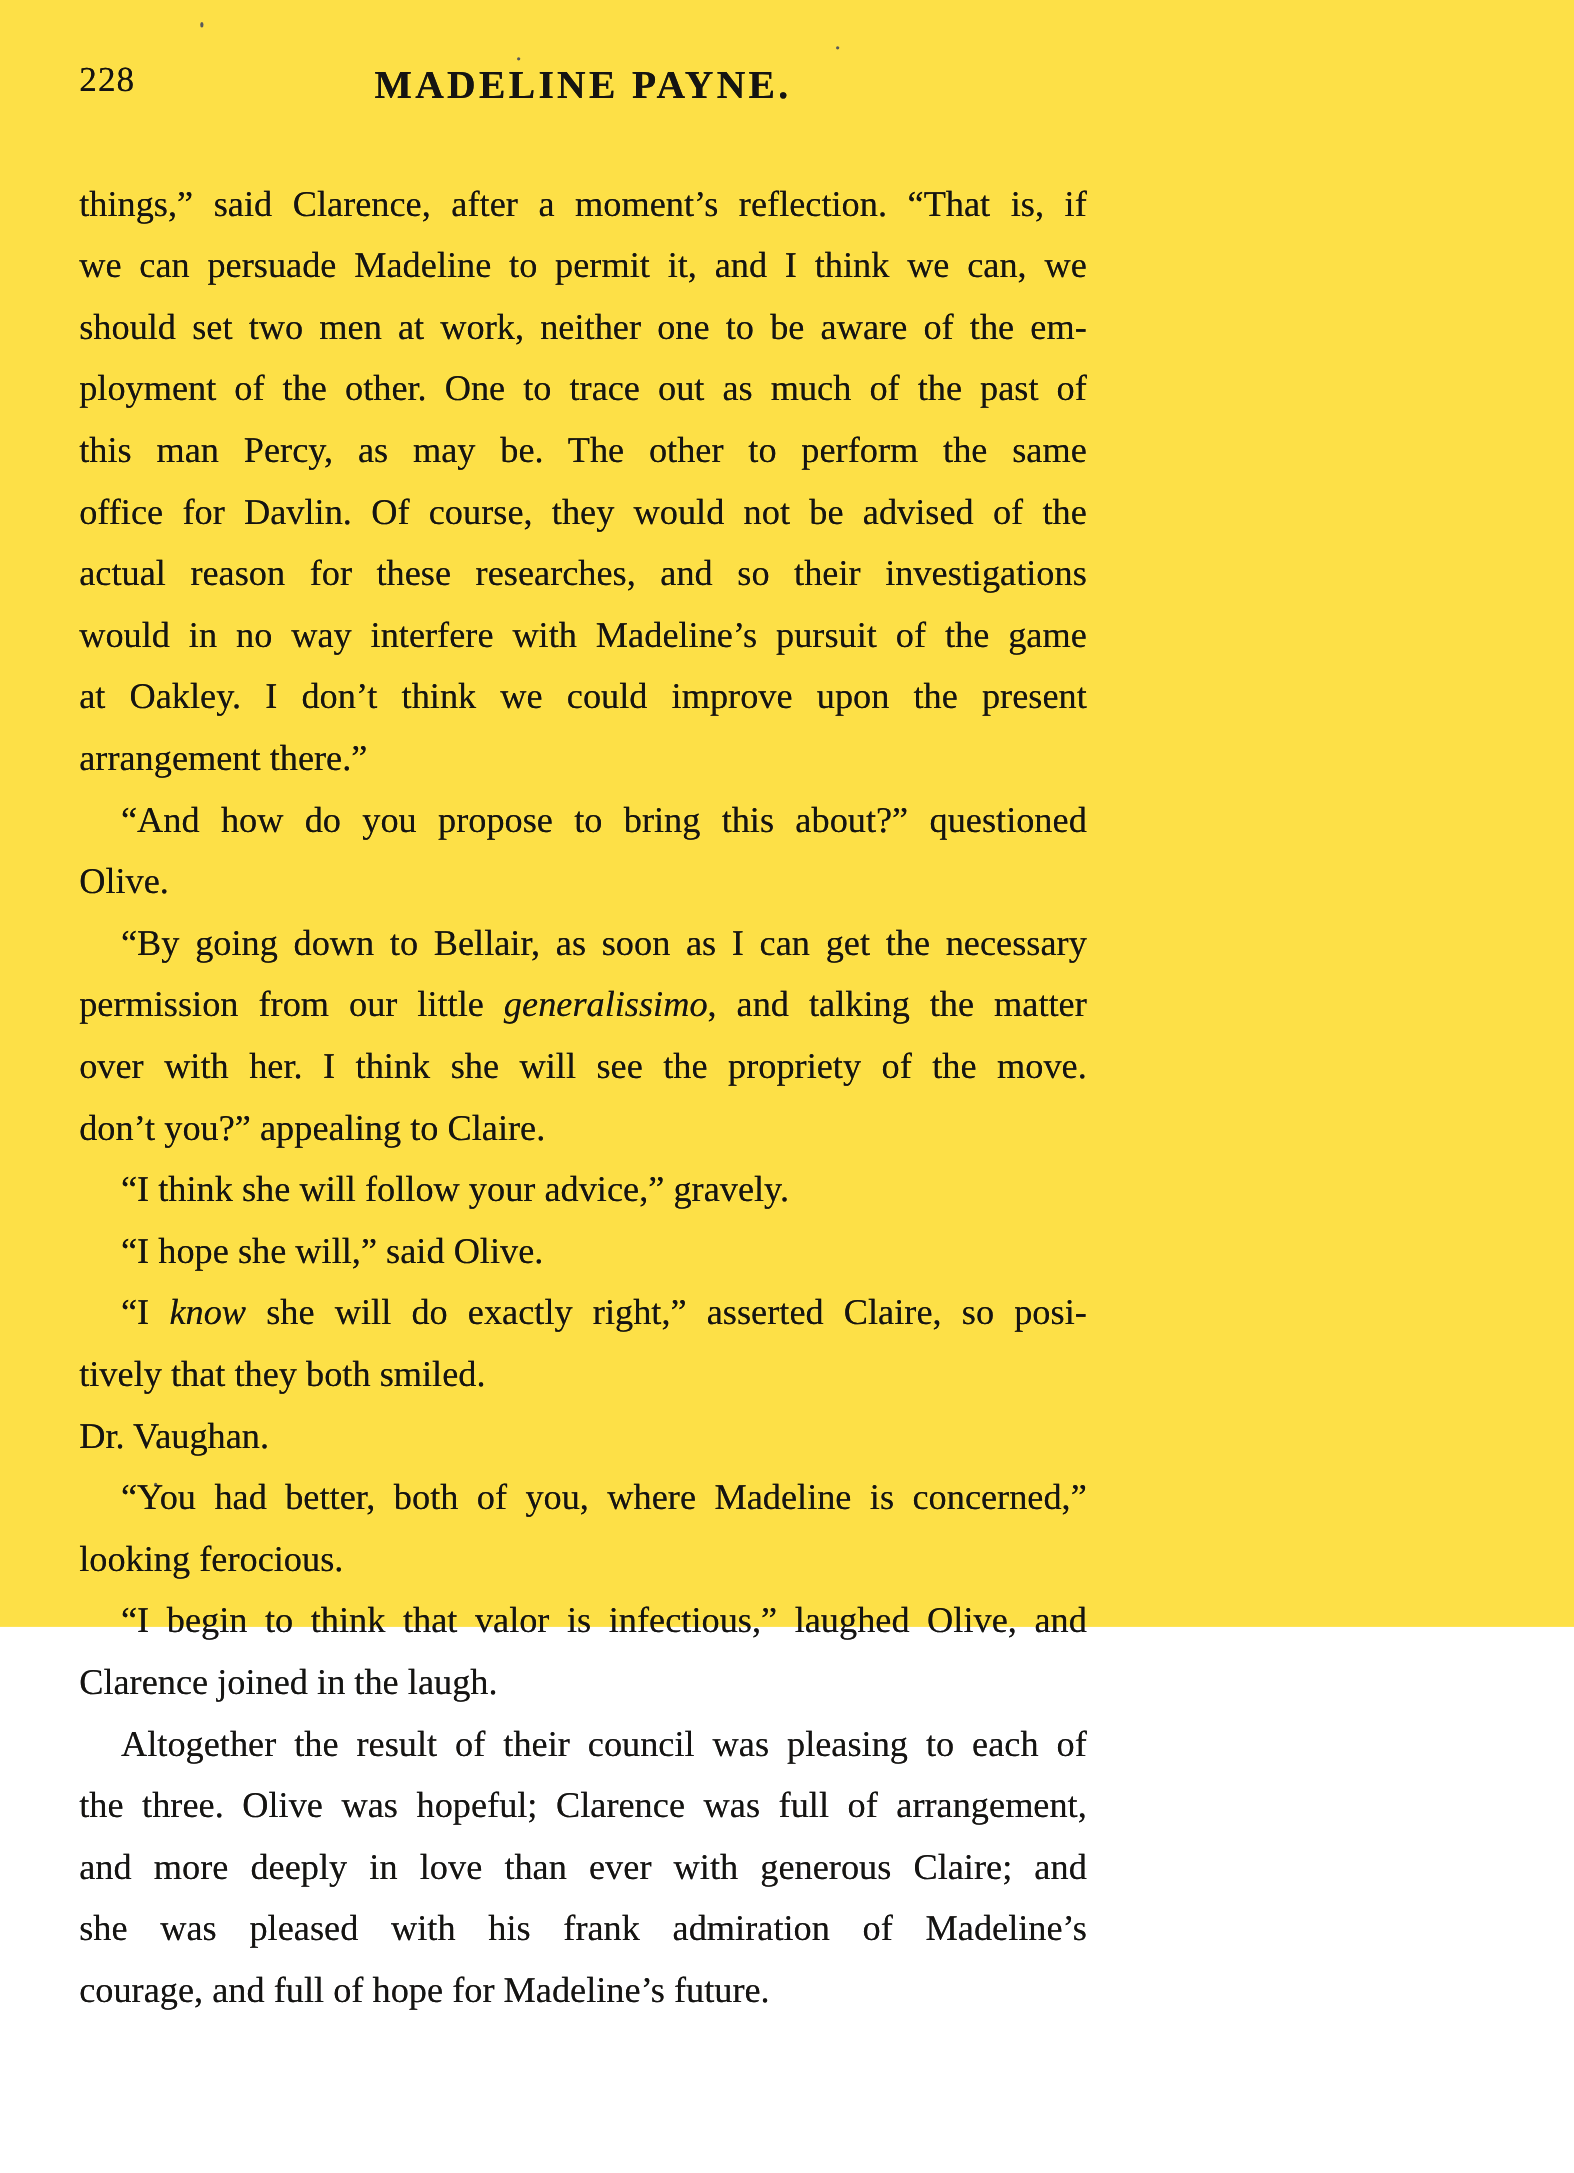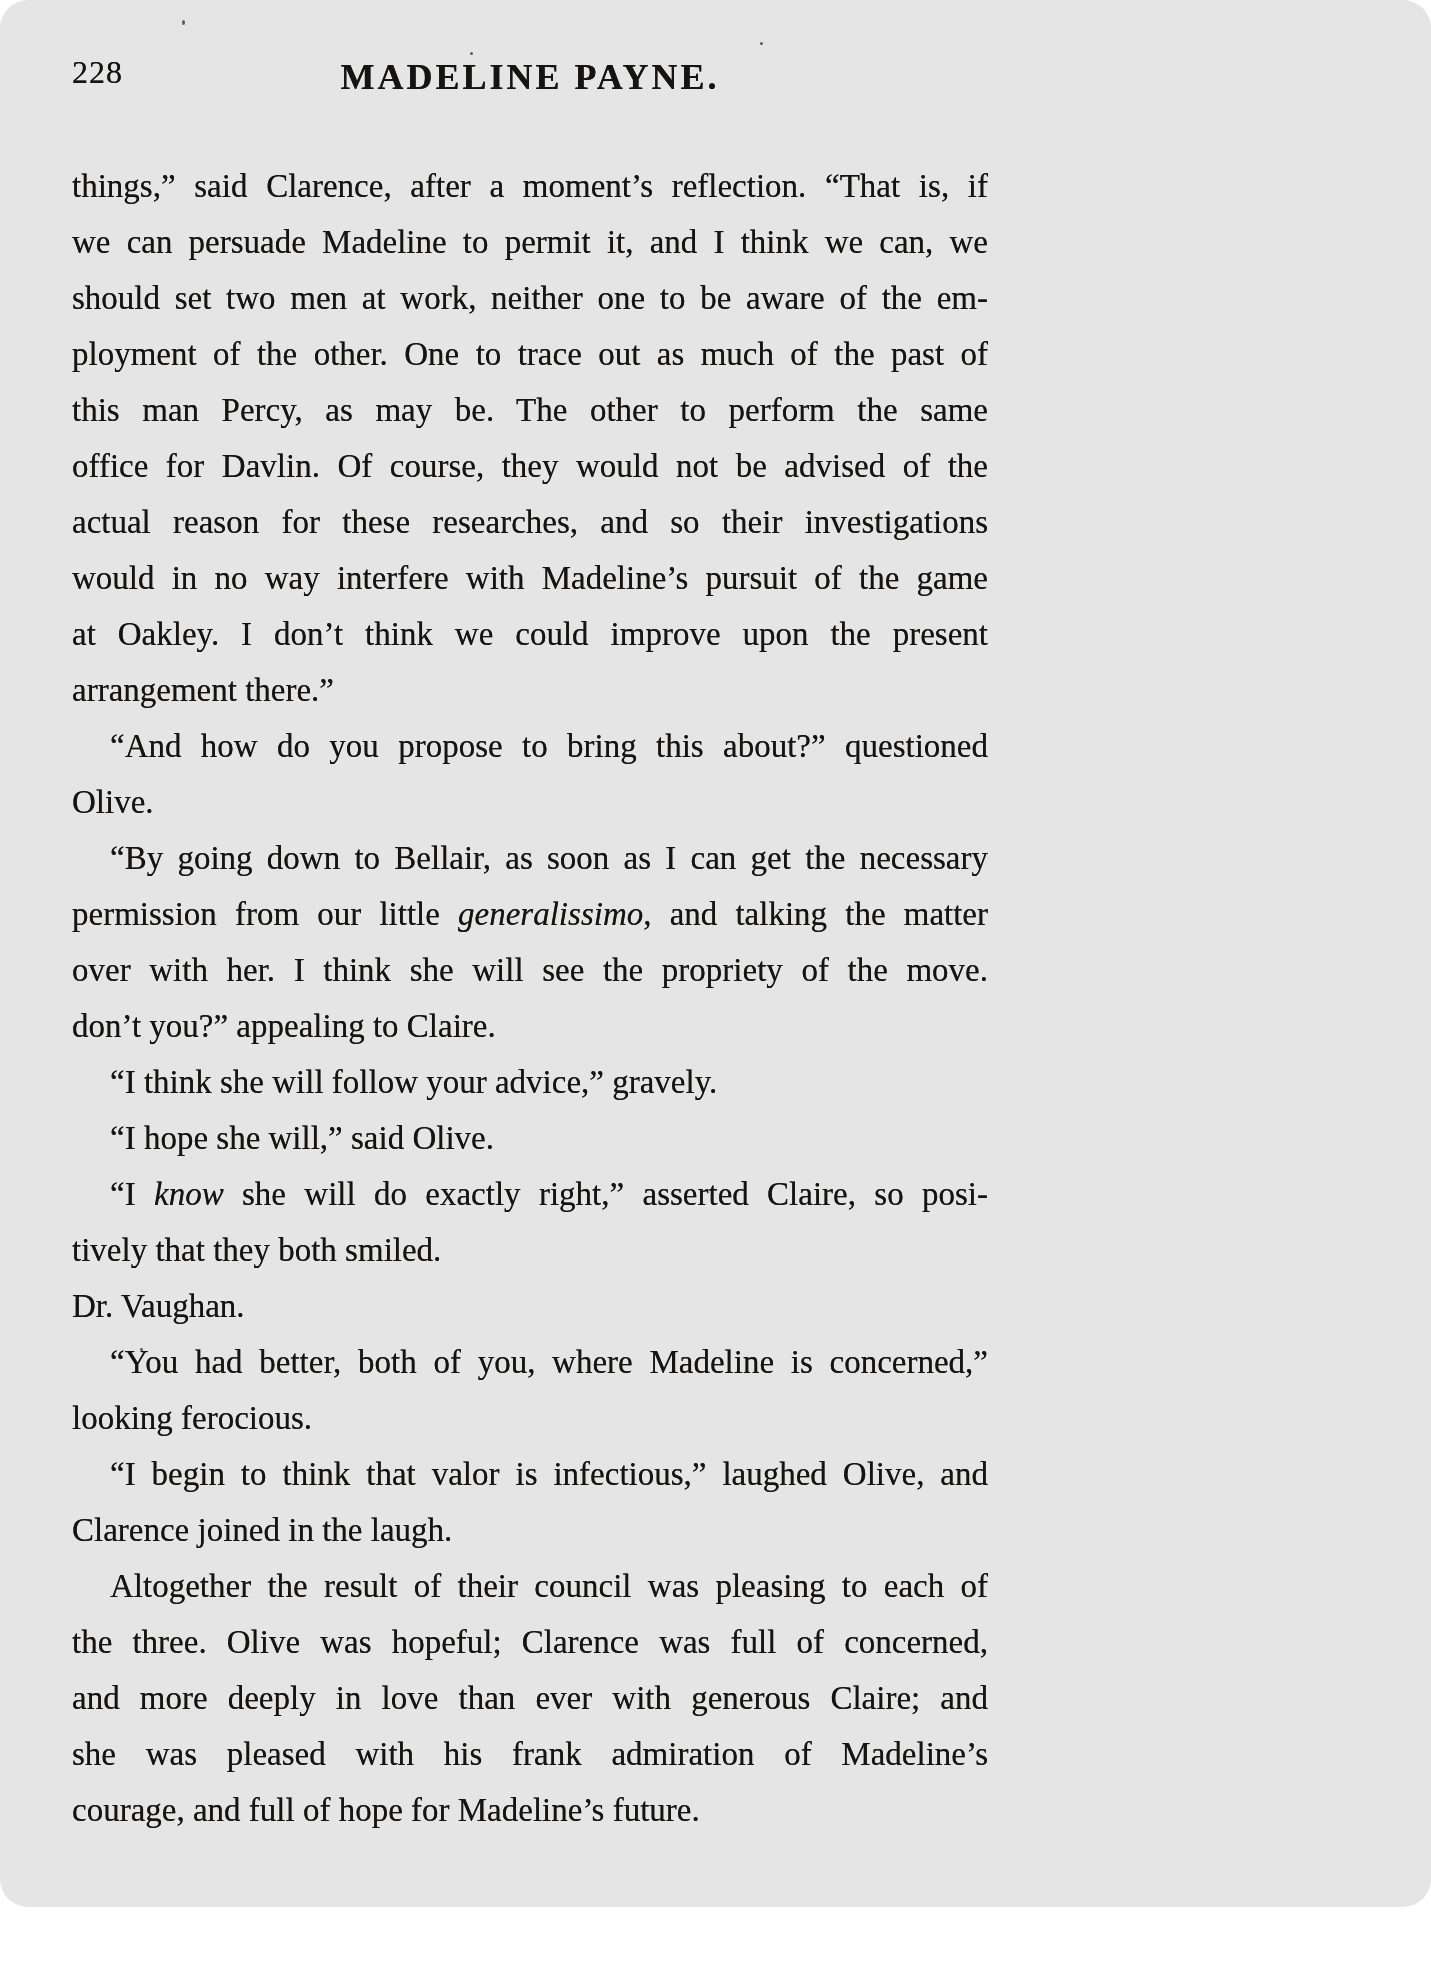--- a/index.html
+++ b/index.html
@@ -10,23 +10,22 @@
   body {
     width: 1431px;
     height: 1975px;
     font-family: "Liberation Serif", serif;
     color: #151412;
     overflow: hidden;
   }
   .page {
     position: relative;
     width: 1431px;
-    height: 1907px;
-    background: #e5e5e5;
-    border-radius: 28px;
+    height: 1479px;
+    background: #fde047;
   }
   
   .header {
     position: absolute;
     top: 48px;
     left: 72px;
     width: 916px;
     height: 50px;
   }
   .pagenum {
@@ -131,19 +130,19 @@
       <div class="para">
         <div class="line first">“You had better, both of you, where Madeline is concerned,”</div>
         <div class="line last">looking ferocious.</div>
       </div>
       <div class="para">
         <div class="line first">“I begin to think that valor is infectious,” laughed Olive, and</div>
         <div class="line last">Clarence joined in the laugh.</div>
       </div>
       <div class="para">
         <div class="line first">Altogether the result of their council was pleasing to each of</div>
-        <div class="line">the three.  Olive was hopeful; Clarence was full of concerned,</div>
+        <div class="line">the three.  Olive was hopeful; Clarence was full of arrangement,</div>
         <div class="line">and more deeply in love than ever with generous Claire; and</div>
         <div class="line">she was pleased with his frank admiration of Madeline’s</div>
         <div class="line last">courage, and full of hope for Madeline’s future.</div>
       </div>
     </div>
 </div>
 
 </body></html>

